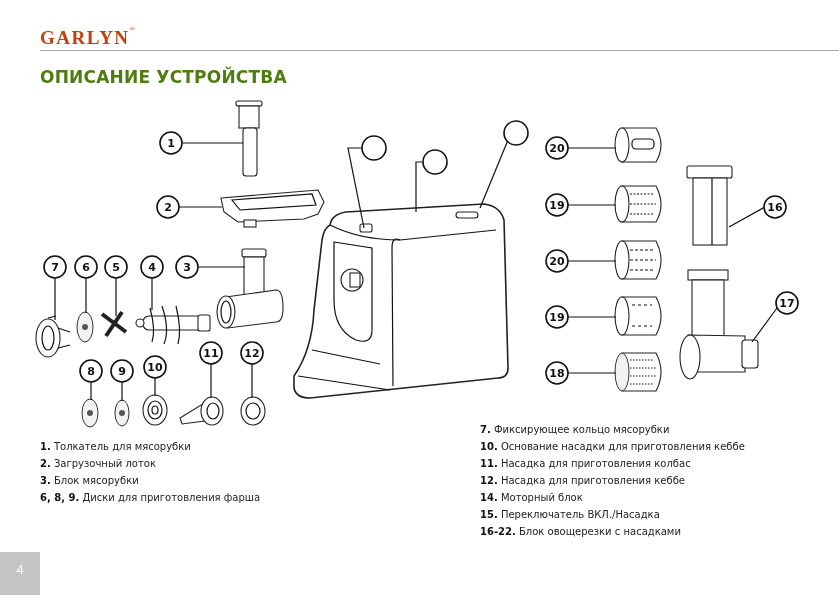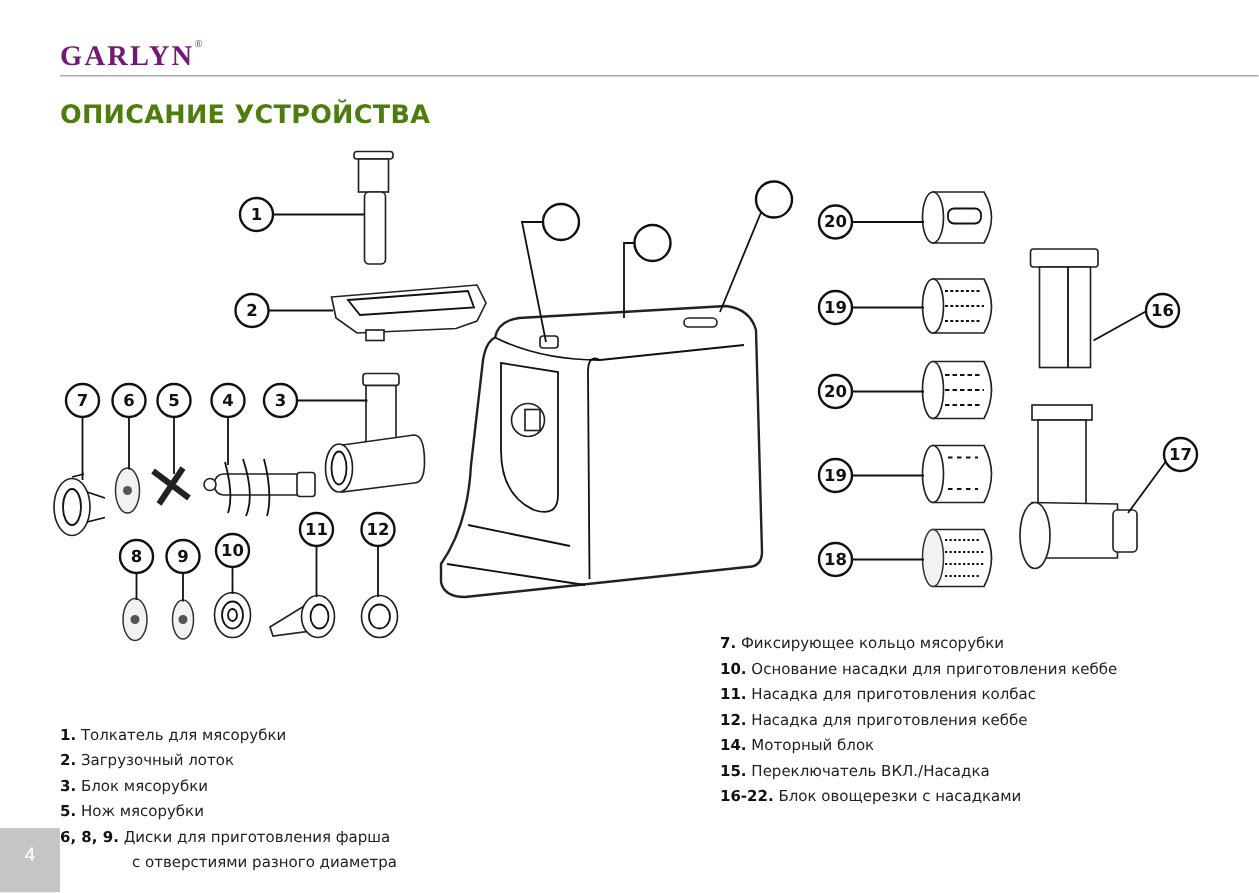--- a/index.html
+++ b/index.html
@@ -1,29 +1,29 @@
 <!DOCTYPE html>
 <html><head>
 <meta charset="utf-8">
 <style>
   html, body { margin:0; padding:0; }
   body { width:839px; height:595px; position:relative; background:#ffffff; overflow:hidden;
          font-family:"Liberation Sans", sans-serif; color:#1a1a1a; }
   .brand { position:absolute; left:40px; top:27px; font-family:"Liberation Serif", serif;
-           font-size:19px; font-weight:bold; letter-spacing:1.5px; color:#701a75; }
+           font-size:19px; font-weight:bold; letter-spacing:1.5px; color:#c2410c; }
   .brand sup { font-size:7px; font-weight:normal; vertical-align:top; position:relative; top:-2px; }
   .rule { position:absolute; left:40px; right:0; top:50px; height:1px; background:#a8a8a8; }
   .title { position:absolute; left:40px; top:67px; font-family:"DejaVu Sans", sans-serif;
            font-size:17px; font-weight:bold; color:#4d7c0f; letter-spacing:0.2px; }
   svg.diagram { position:absolute; left:0; top:0; }
   .legend { position:absolute; font-family:"DejaVu Sans", sans-serif; font-size:10px; line-height:17px; color:#222; }
   .legend .row { white-space:nowrap; }
   .legend b { font-weight:bold; color:#111; }
   .legend .indent { padding-left:48px; }
-  .left-legend { left:40px; top:438px;margin-top:44px; }
+  .left-legend { left:40px; top:438px; }
   .right-legend { left:480px; top:421px; }
   .page-tab { position:absolute; left:0; top:552px; width:40px; height:43px; background:#c4c6c5;
               color:#fff; font-size:13px; text-align:center; line-height:36px; }
   .callout circle { fill:#fff; stroke:#111; stroke-width:1.6; }
   .callout text { font-family:"DejaVu Sans", sans-serif; font-size:11px; font-weight:bold; fill:#111; text-anchor:middle; dominant-baseline:central; }
   .ln { stroke:#111; stroke-width:1.2; fill:none; }
   .part { stroke:#222; stroke-width:1.1; fill:#fff; }
   .part-g { stroke:#333; stroke-width:1; fill:#f2f2f2; }
 </style>
 </head>
@@ -268,23 +268,21 @@
   <g class="callout">
       <circle cx="787" cy="303" r="11"></circle>
       <text x="787" y="303">17</text>
     </g>
 </svg>
 
 <div class="legend left-legend">
   <div class="row"><b>1.</b> <span>Толкатель для мясорубки</span></div>
   <div class="row"><b>2.</b> <span>Загрузочный лоток</span></div>
   <div class="row"><b>3.</b> <span>Блок мясорубки</span></div>
-  <div class="row"><b>5.</b> <span>Нож мясорубки</span></div>
   <div class="row"><b>6, 8, 9.</b> <span>Диски для приготовления фарша</span></div>
-  <div class="row indent"><span>с отверстиями разного диаметра</span></div>
 </div>
 
 <div class="legend right-legend">
   <div class="row"><b>7.</b> <span>Фиксирующее кольцо мясорубки</span></div>
   <div class="row"><b>10.</b> <span>Основание насадки для приготовления кеббе</span></div>
   <div class="row"><b>11.</b> <span>Насадка для приготовления колбас</span></div>
   <div class="row"><b>12.</b> <span>Насадка для приготовления кеббе</span></div>
   <div class="row"><b>14.</b> <span>Моторный блок</span></div>
   <div class="row"><b>15.</b> <span>Переключатель ВКЛ./Насадка</span></div>
   <div class="row"><b>16-22.</b> <span>Блок овощерезки с насадками</span></div>

